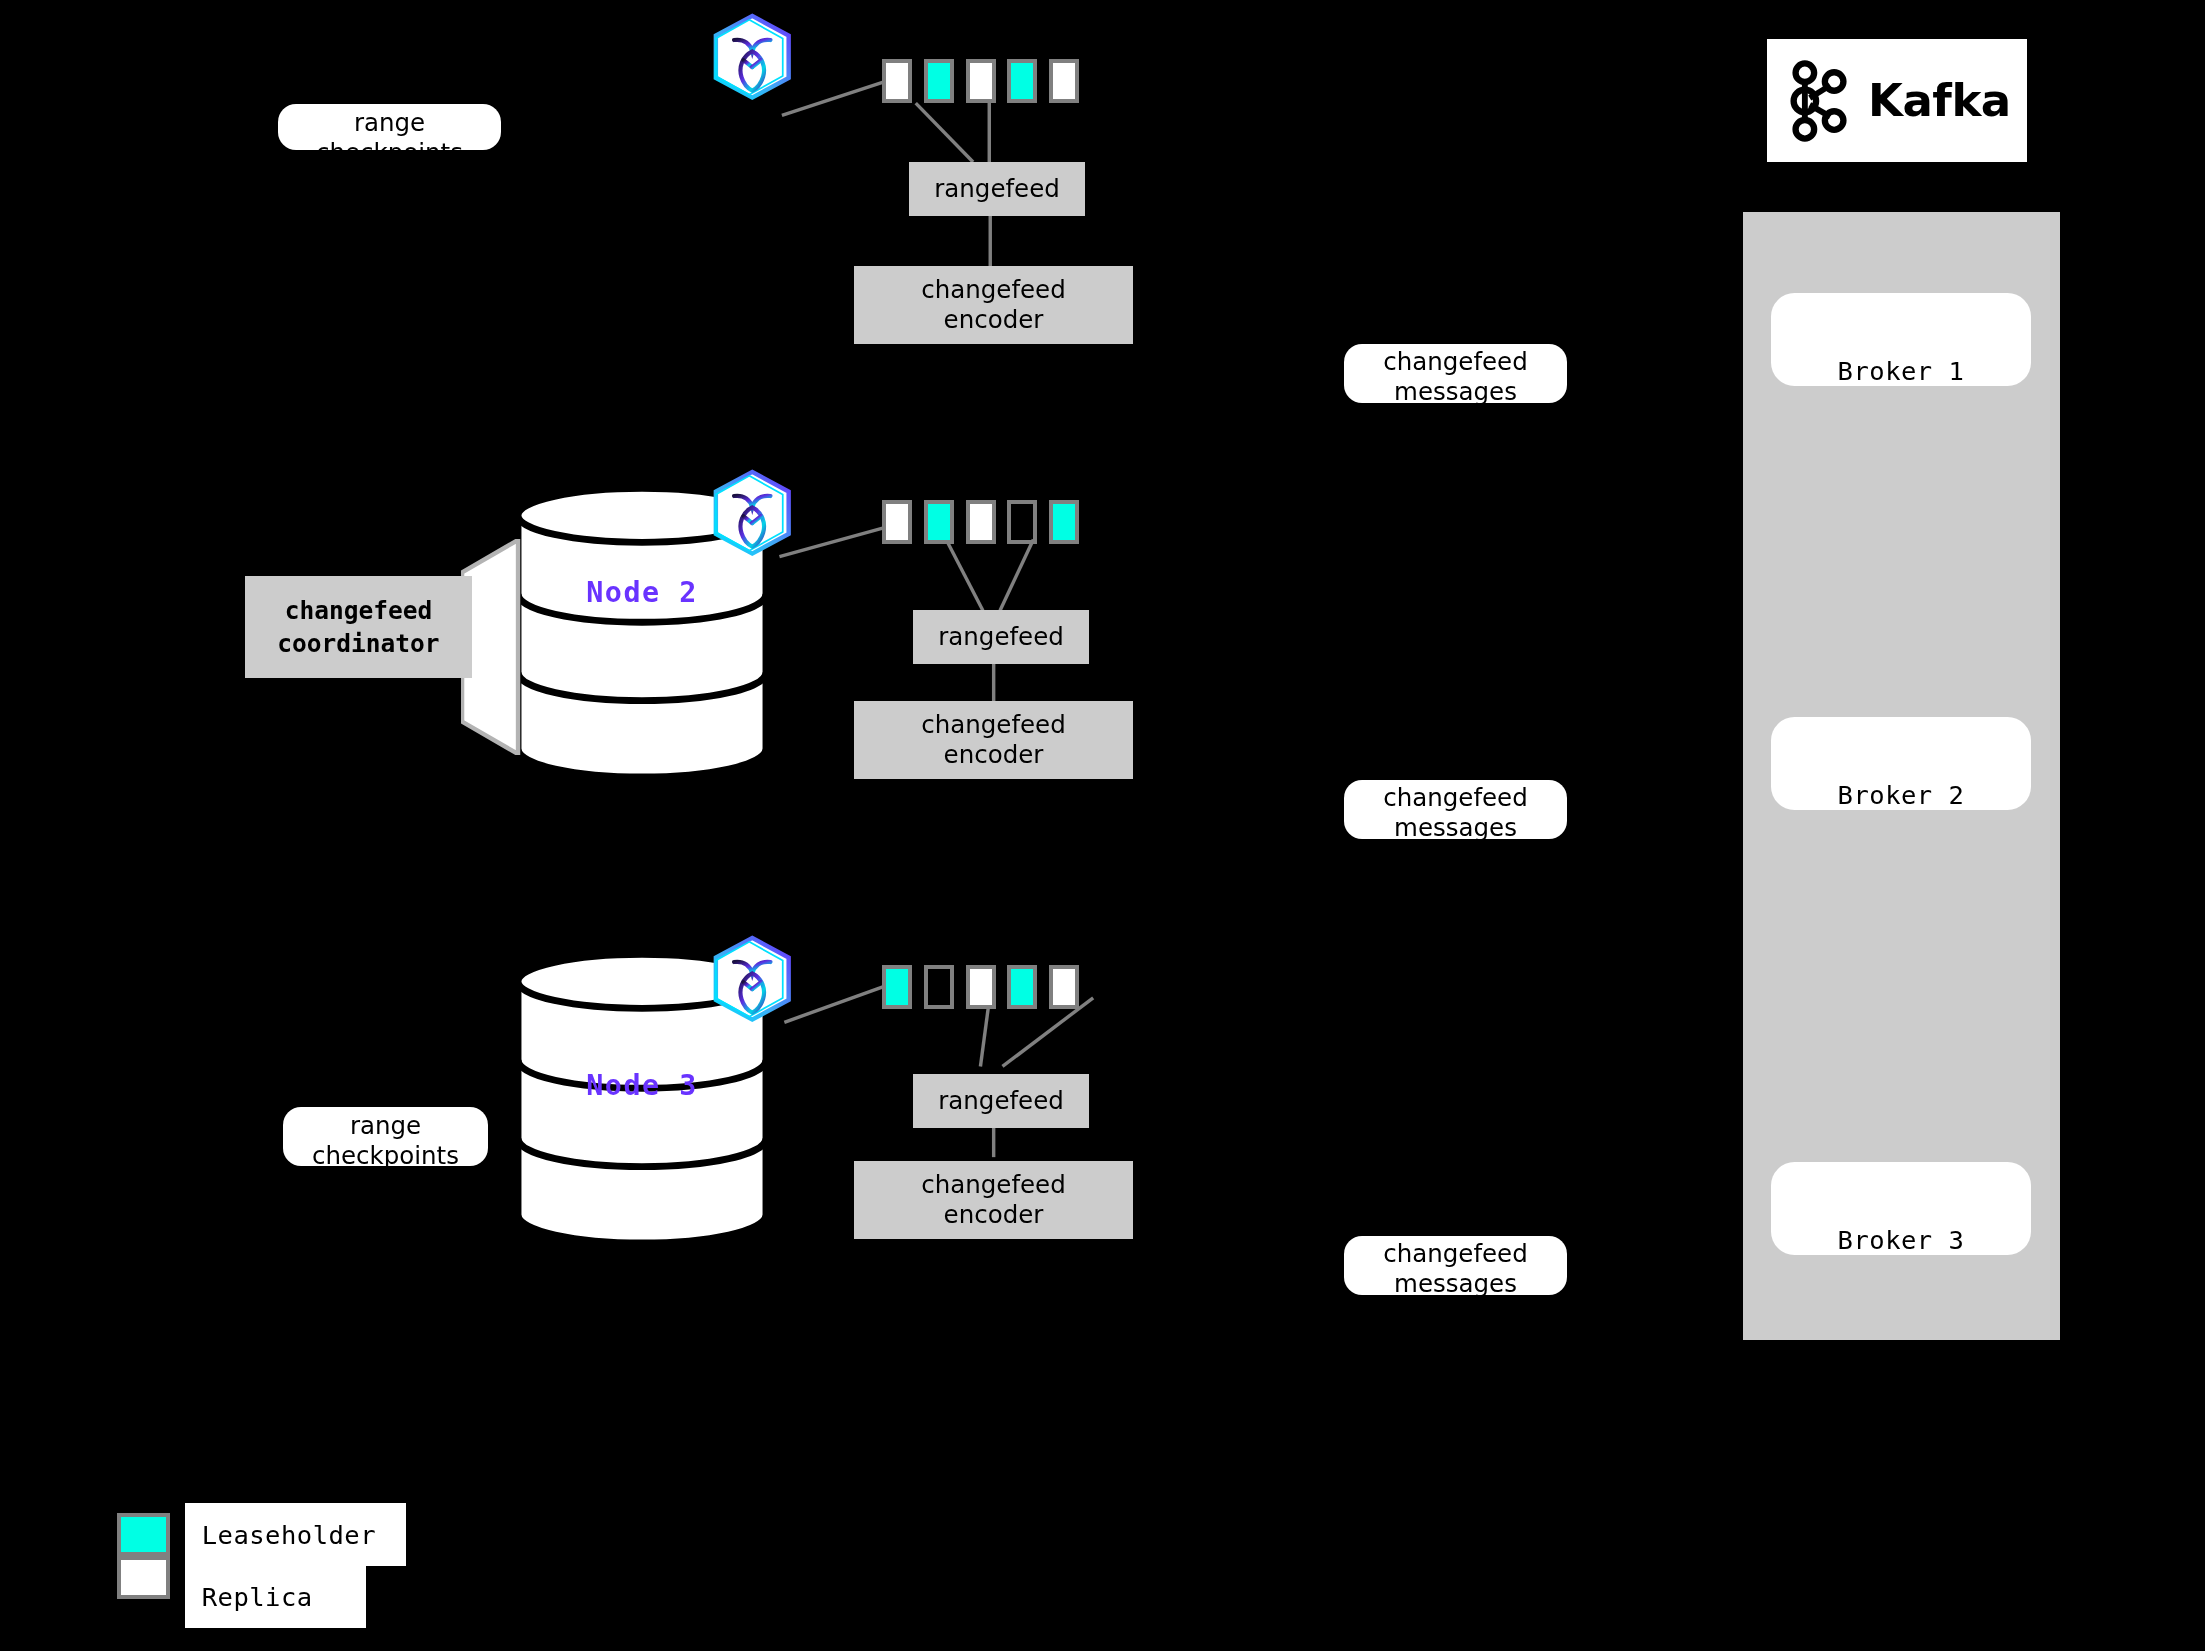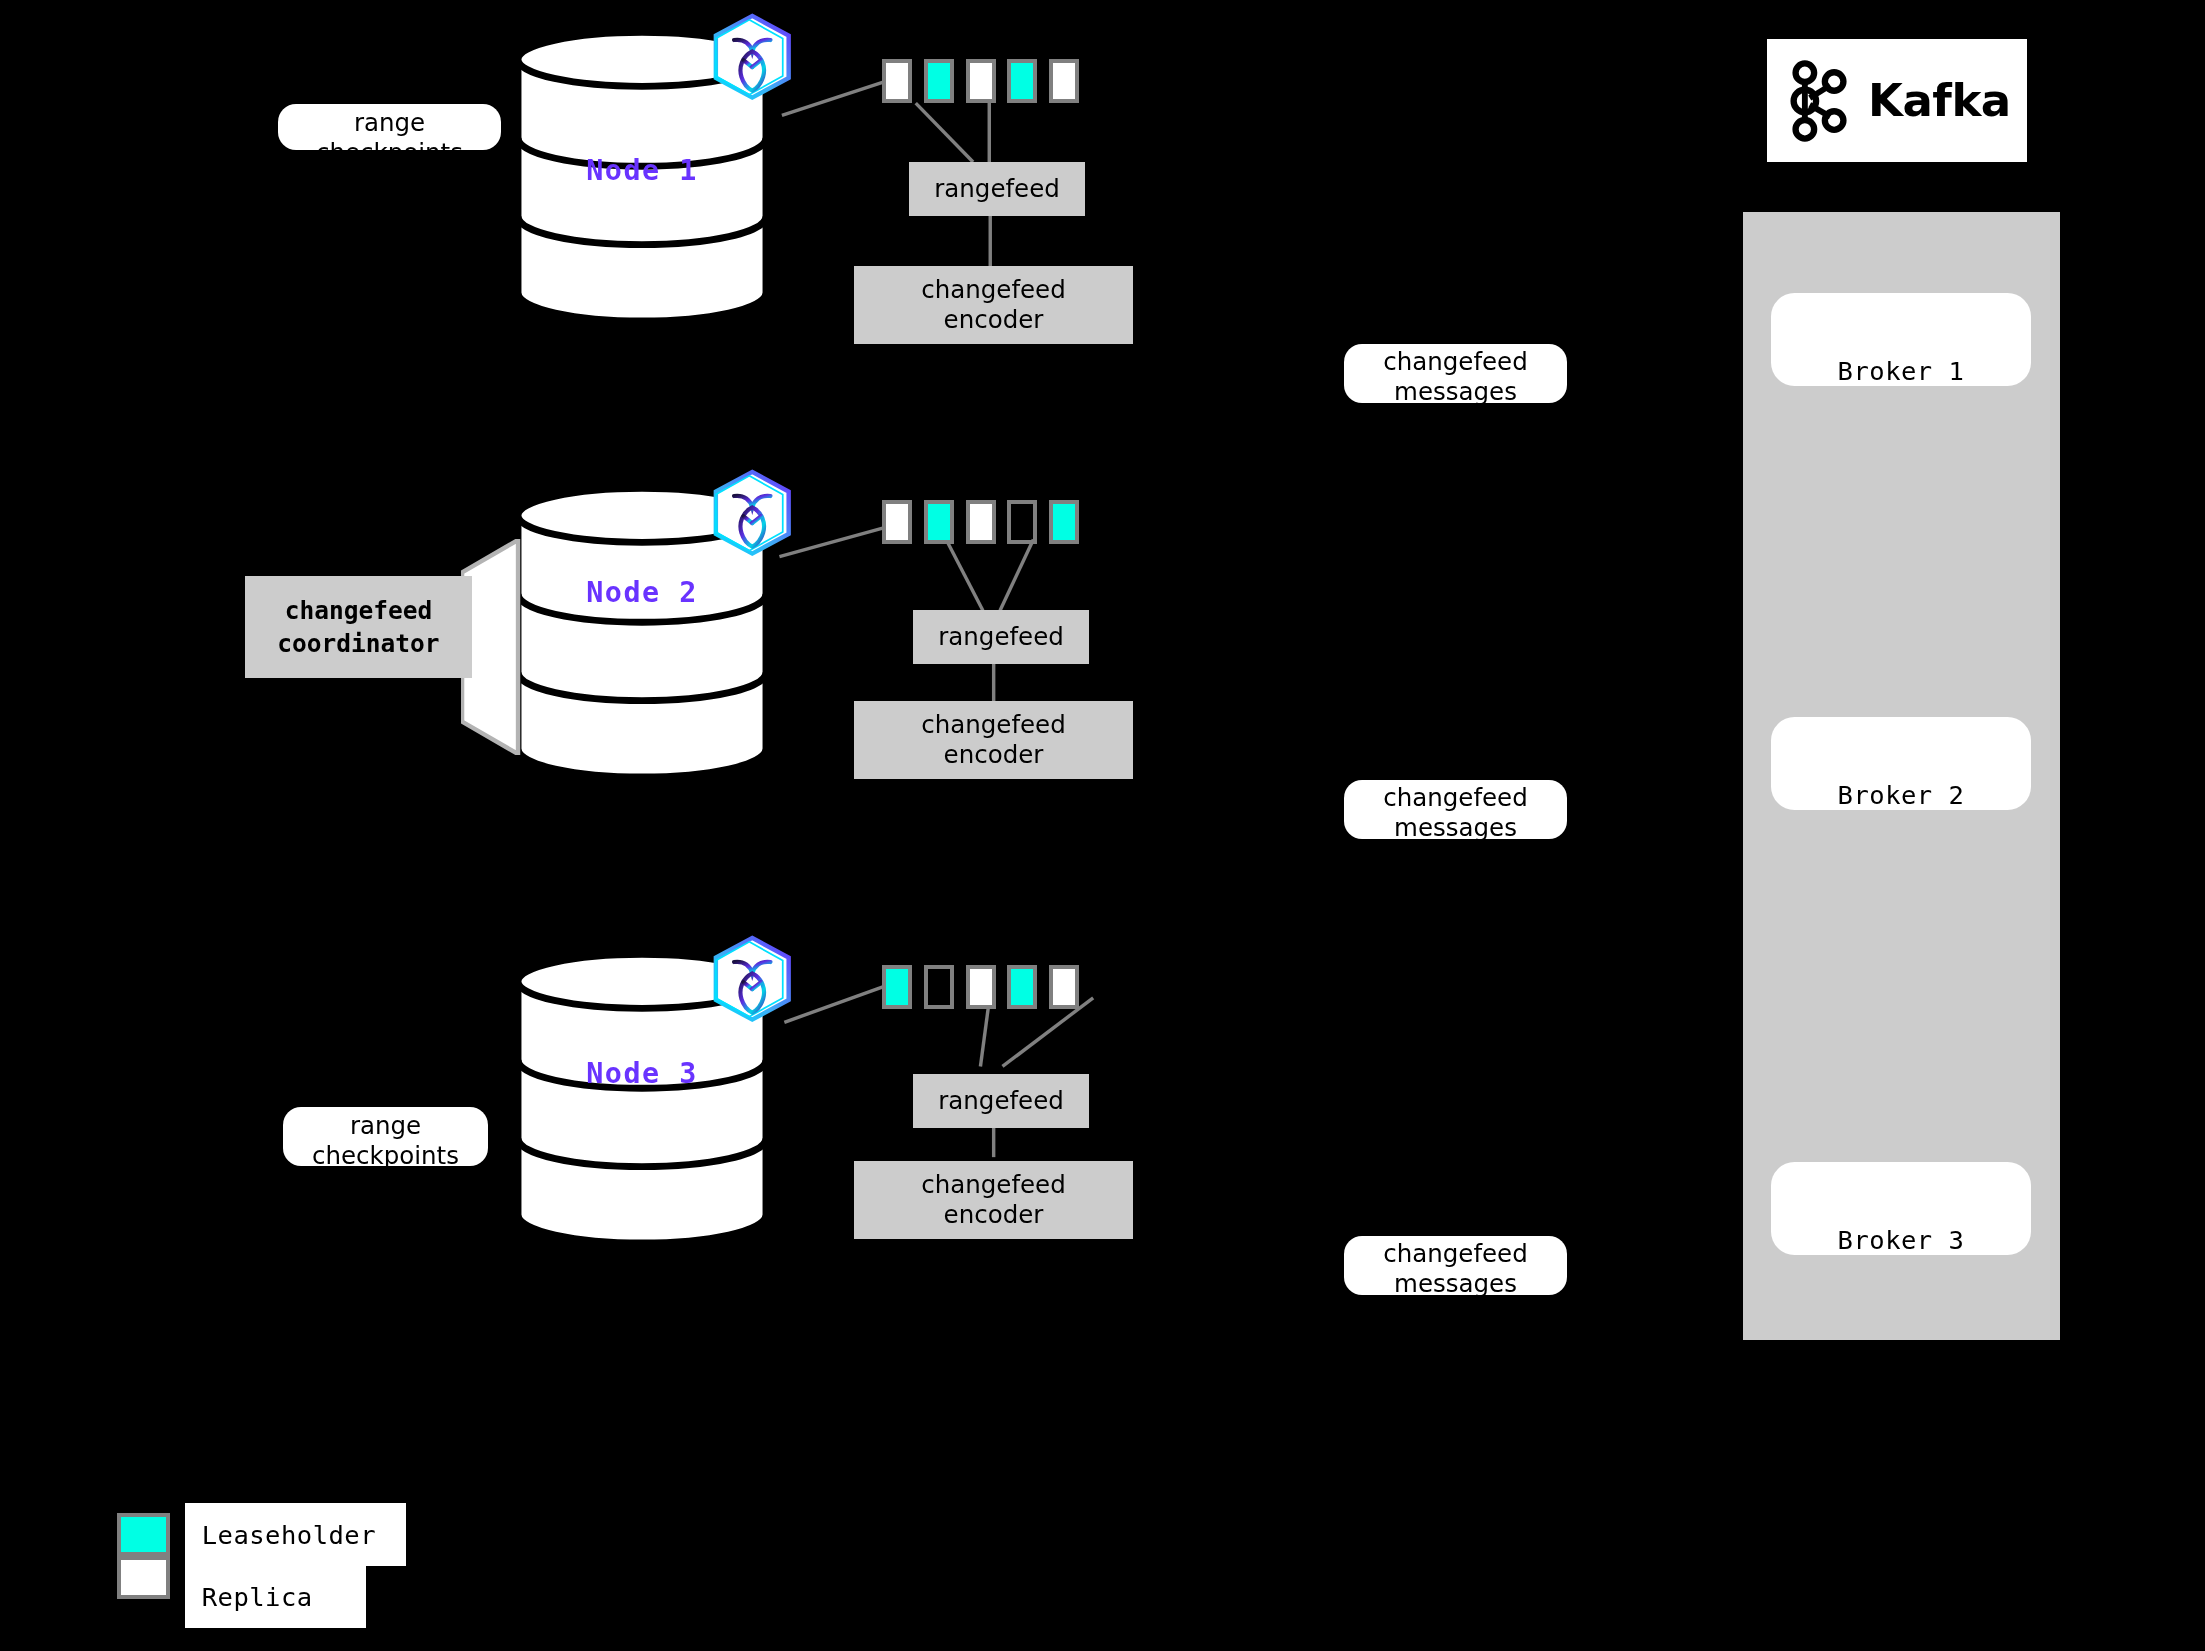--- a/index.html
+++ b/index.html
@@ -210,29 +210,20 @@
       <line x1="2027" y1="2282" x2="2027" y2="2360"></line>
     </g>
 
     <g fill="#000000">
       <path d="M4178,672 L4140,690 L4178,708 L4172,690 z"></path>
       <path d="M4178,1678 L4140,1696 L4178,1714 L4172,1696 z"></path>
       <path d="M4178,2548 L4140,2566 L4178,2584 L4172,2566 z"></path>
     </g>
   </svg>
 
-  <div class="cylinder abs" style="left:512px; top:29px;">
-    <svg class="cyl-svg" width="260" height="294" viewBox="0 0 530 600" xmlns="http://www.w3.org/2000/svg">
-      <path d="M12,62 L12,538 C12,572 130,596 265,596 C400,596 518,572 518,538 L518,62 Z" fill="#ffffff" stroke="#000000" stroke-width="14"></path>
-      <ellipse cx="265" cy="62" rx="253" ry="55" fill="#ffffff" stroke="#000000" stroke-width="14"></ellipse>
-      <path d="M12,222 C12,256 130,280 265,280 C400,280 518,256 518,222" fill="none" stroke="#000000" stroke-width="14"></path>
-      <path d="M12,382 C12,416 130,440 265,440 C400,440 518,416 518,382" fill="none" stroke="#000000" stroke-width="14"></path>
-    </svg>
-    <div class="node-label" style="top:125px;">Node 1</div>
-  </div>
 
   <div class="abs" style="left:707px; top:8.8px;">
     <svg width="91" height="96" viewBox="0 0 185 195" xmlns="http://www.w3.org/2000/svg">
       <polygon points="92,14 166,54 166,140 92,180 18,140 18,54" fill="#ffffff" stroke="url(#hexgrad)" stroke-width="9"></polygon>
       <polygon points="86,22 154,60 154,136 86,174 18,136 18,60" fill="none" stroke="#00e1ff" stroke-width="3.5"></polygon>
       <g stroke="url(#roachgrad)" stroke-width="8.5" fill="none" stroke-linecap="round">
         <path d="M55,63 C76,60 88,72 92,86 C96,72 108,60 129,63"></path>
         <path d="M92,86 C72,96 64,118 70,138 C75,154 84,162 92,166 C100,162 109,154 114,138 C120,118 112,96 92,86 Z"></path>
         <path d="M92,118 L92,166"></path>
         <path d="M92,118 L74,104"></path>
@@ -312,21 +303,21 @@
     <span>coordinator</span>
   </div>
 
   <div class="cylinder abs" style="left:512px; top:951px;">
     <svg class="cyl-svg" width="260" height="294" viewBox="0 0 530 600" xmlns="http://www.w3.org/2000/svg">
       <path d="M12,62 L12,538 C12,572 130,596 265,596 C400,596 518,572 518,538 L518,62 Z" fill="#ffffff" stroke="#000000" stroke-width="14"></path>
       <ellipse cx="265" cy="62" rx="253" ry="55" fill="#ffffff" stroke="#000000" stroke-width="14"></ellipse>
       <path d="M12,222 C12,256 130,280 265,280 C400,280 518,256 518,222" fill="none" stroke="#000000" stroke-width="14"></path>
       <path d="M12,382 C12,416 130,440 265,440 C400,440 518,416 518,382" fill="none" stroke="#000000" stroke-width="14"></path>
     </svg>
-    <div class="node-label" style="top:106px;">Node 3</div>
+    <div class="node-label" style="top:118px;">Node 3</div>
   </div>
 
   <div class="abs" style="left:707px; top:931px;">
     <svg width="91" height="96" viewBox="0 0 185 195" xmlns="http://www.w3.org/2000/svg">
       <polygon points="92,14 166,54 166,140 92,180 18,140 18,54" fill="#ffffff" stroke="url(#hexgrad)" stroke-width="9"></polygon>
       <polygon points="86,22 154,60 154,136 86,174 18,136 18,60" fill="none" stroke="#00e1ff" stroke-width="3.5"></polygon>
       <g stroke="url(#roachgrad)" stroke-width="8.5" fill="none" stroke-linecap="round">
         <path d="M55,63 C76,60 88,72 92,86 C96,72 108,60 129,63"></path>
         <path d="M92,86 C72,96 64,118 70,138 C75,154 84,162 92,166 C100,162 109,154 114,138 C120,118 112,96 92,86 Z"></path>
         <path d="M92,118 L92,166"></path>

